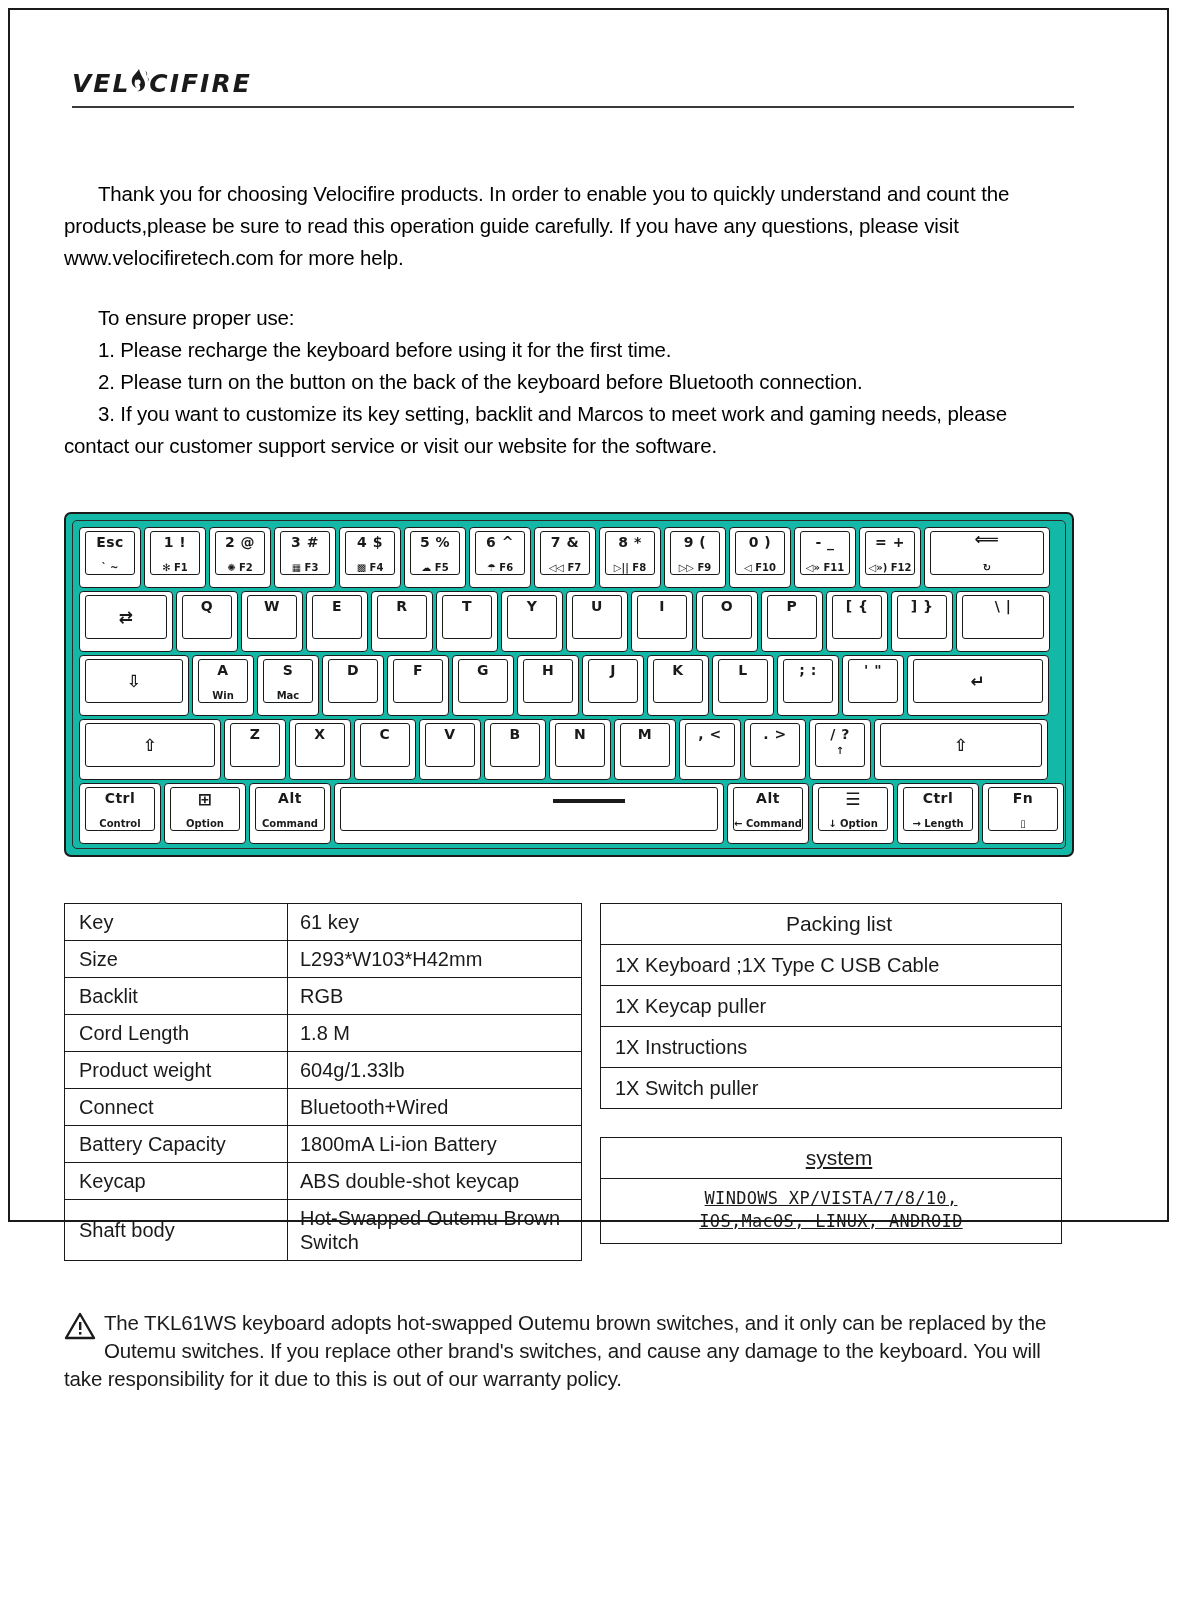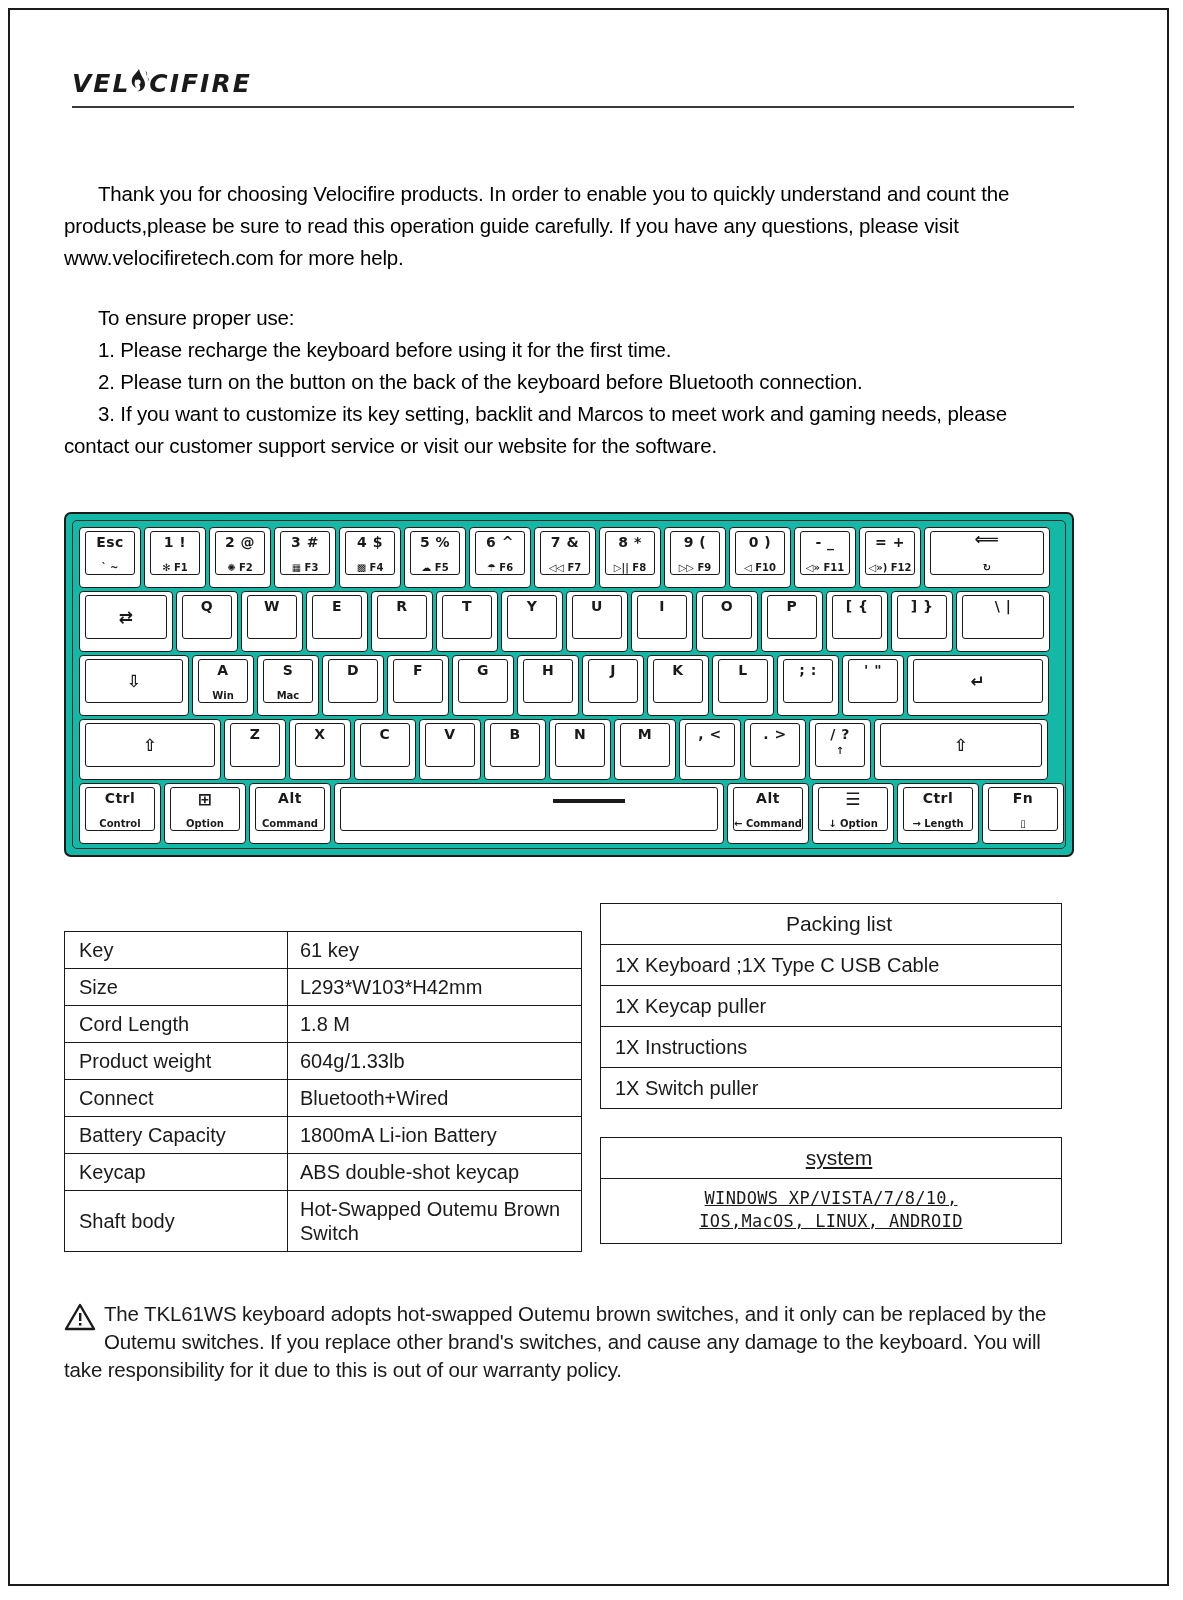--- a/index.html
+++ b/index.html
@@ -13,21 +13,21 @@
     font-family: "Liberation Sans", sans-serif;
     color: #111111;
     overflow: hidden;
     position: relative;
   }
   .page {
     position: absolute;
     left: 8px;
     top: 8px;
     width: 1161px;
-    height: 1578px;
+    height: 1214px;
     border: 2px solid #1a1a1a;
     box-sizing: border-box;
   }
   .inner {
     position: absolute;
     left: 54px;
     top: 48px;
     width: 1010px;
   }
 
@@ -198,21 +198,20 @@
     display: flex;
     gap: 18px;
     align-items: flex-start;
   }
   .spec-table {
     border-collapse: collapse;
     width: 518px;
     font-family: "Liberation Sans", sans-serif;
     font-size: 20px;
     color: #1a1a1a;
-    margin-top: 28px;
   }
   .spec-table td {
     border: 1.4px solid #1a1a1a;
     padding: 6px 0 6px 14px;
     line-height: 24px;
     vertical-align: middle;
   }
   .spec-table td.k { width: 208px; }
   .spec-table td.v { padding-left: 12px; }
   .right-col { width: 462px; }
@@ -640,20 +639,24 @@
 
       <table class="spec-table">
         <tbody id="spec-body">
             <tr>
               <td class="k">Key</td>
               <td class="v">61 key</td>
             </tr>
             <tr>
               <td class="k">Size</td>
               <td class="v">L293*W103*H42mm</td>
+            </tr>
+            <tr>
+              <td class="k">Backlit</td>
+              <td class="v">RGB</td>
             </tr>
             <tr>
               <td class="k">Cord Length</td>
               <td class="v">1.8 M</td>
             </tr>
             <tr>
               <td class="k">Product weight</td>
               <td class="v">604g/1.33lb</td>
             </tr>
             <tr>

